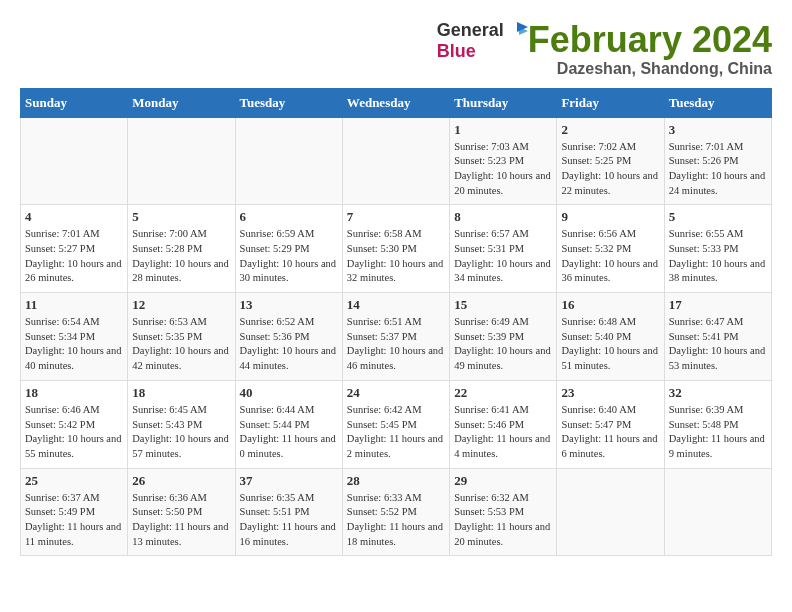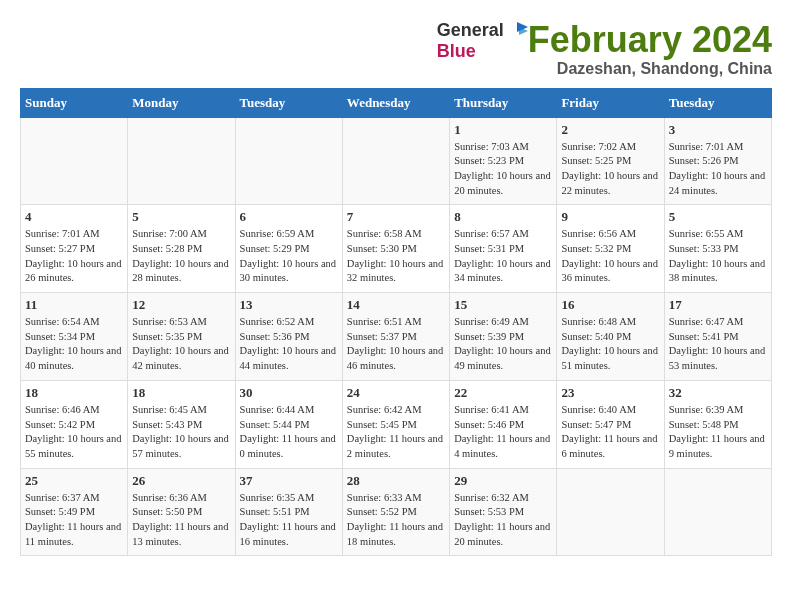--- a/index.html
+++ b/index.html
@@ -199,21 +199,21 @@
       <tr>
         <td>
           <span class="day-number">18</span>
           <div class="day-info">Sunrise: 6:46 AM<br>Sunset: 5:42 PM<br>Daylight: 10 hours and 55 minutes.</div>
         </td>
         <td>
           <span class="day-number">18</span>
           <div class="day-info">Sunrise: 6:45 AM<br>Sunset: 5:43 PM<br>Daylight: 10 hours and 57 minutes.</div>
         </td>
         <td>
-          <span class="day-number">30</span>
+          <span class="day-number">40</span>
           <div class="day-info">Sunrise: 6:44 AM<br>Sunset: 5:44 PM<br>Daylight: 11 hours and 0 minutes.</div>
         </td>
         <td>
           <span class="day-number">24</span>
           <div class="day-info">Sunrise: 6:42 AM<br>Sunset: 5:45 PM<br>Daylight: 11 hours and 2 minutes.</div>
         </td>
         <td>
           <span class="day-number">22</span>
           <div class="day-info">Sunrise: 6:41 AM<br>Sunset: 5:46 PM<br>Daylight: 11 hours and 4 minutes.</div>
         </td>

